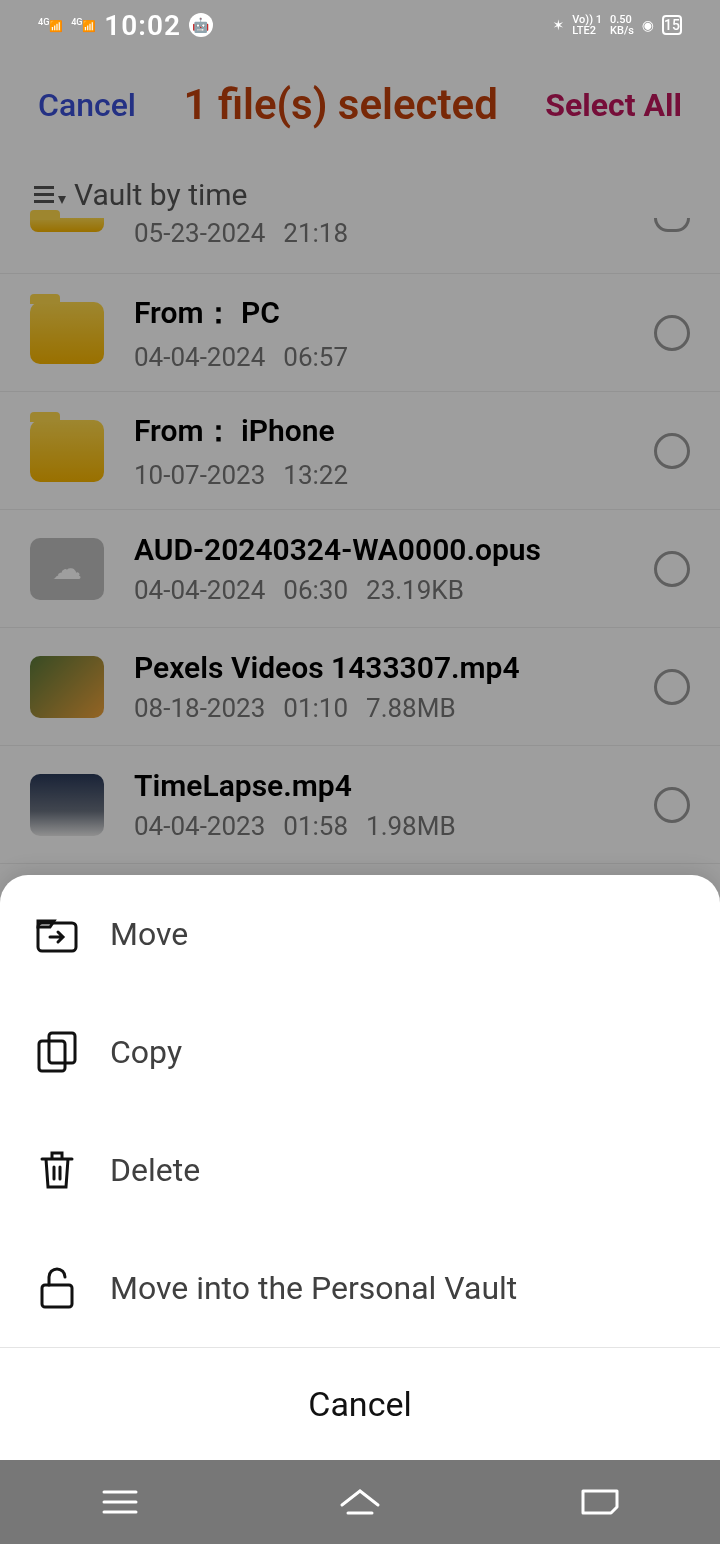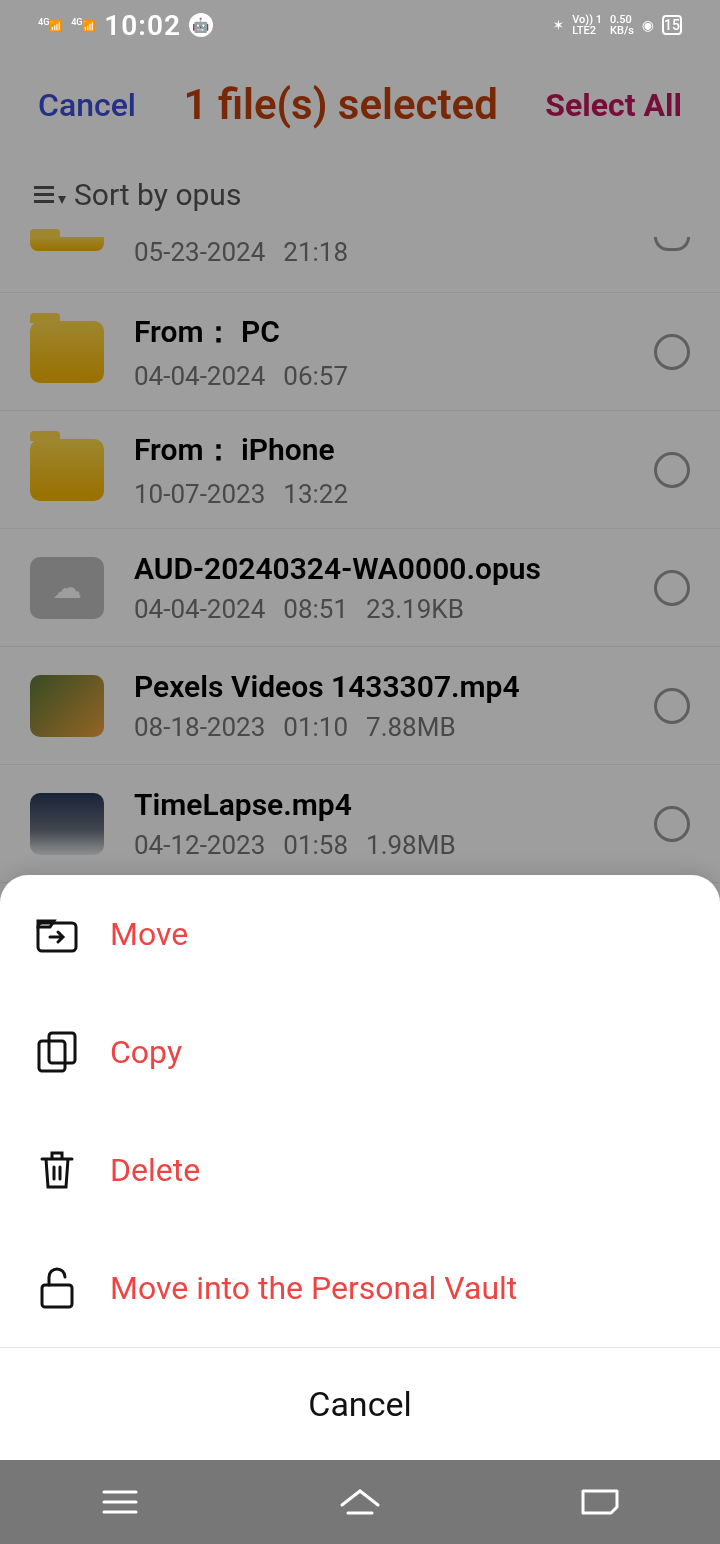--- a/index.html
+++ b/index.html
@@ -22,35 +22,35 @@
     .header-title { color: #c2410c; font-size: 42px; font-weight: 600; }
     .header-selectall { color: #be185d; font-size: 32px; font-weight: 700; }
     
     .sort-row { display:flex; align-items:center; gap:12px; padding: 28px 34px 6px; color:#555; font-size:30px; }
     .sort-icon { width:28px; height:22px; display:inline-block; position:relative; }
     .sort-icon::before { content:""; position:absolute; left:0; top:2px; width:20px; height:3px; background:#555; box-shadow: 0 7px 0 #555, 0 14px 0 #555; }
     .sort-icon::after { content:""; position:absolute; right:-4px; top:0; border-left:4px solid transparent; border-right:4px solid transparent; border-top:8px solid #555; transform: translateY(12px);}
     
     .list { }
     .row { display:flex; align-items:center; padding: 18px 30px 18px 30px; border-bottom:1px solid #eee; gap: 30px; min-height: 118px; }
-    .row.partial-top { padding-top: 0; min-height: 56px; align-items: flex-start; margin-top: 19px; }
+    .row.partial-top { padding-top: 0; min-height: 56px; align-items: flex-start; }
     .row.partial-top .thumb { height: 14px; border-radius: 0 0 8px 8px; margin-top:0; }
     .thumb { width: 74px; height: 62px; border-radius: 10px; flex-shrink:0; display:flex; align-items:center; justify-content:center; }
     .thumb.folder { background: linear-gradient(180deg,#ffd94d,#f7b500); position:relative; }
     .thumb.folder::before { content:""; position:absolute; top:-8px; left:0; width:30px; height:10px; border-radius:4px 4px 0 0; background:#ffd94d; }
     .thumb.cloud { background:#bfbfbf; color:#fff; font-size:30px; }
     .thumb.img1 { background:linear-gradient(135deg,#5a7a3b,#efa23b); }
     .thumb.img2 { background:linear-gradient(180deg,#2a3a5a 0%,#6a7280 60%,#e8e8e8 100%); }
     .row-text { flex:1; display:flex; flex-direction:column; gap:8px; }
     .row-name { color:#000; font-size:30px; font-weight:600; }
     .row-meta { color:#777; font-size:26px; display:flex; gap:18px; }
     .checkbox { width:36px; height:36px; border:3px solid #999; border-radius:50%; flex-shrink:0; }
     
     .action-sheet { position: absolute; left:0; right:0; bottom:84px; background:#fff; border-radius: 28px 28px 0 0; z-index: 10; box-shadow: 0 -4px 20px rgba(0,0,0,0.12); }
-    .action-item { display:flex; align-items:center; gap:32px; padding: 38px 36px; font-size:32px; color:#ef4444; }
+    .action-item { display:flex; align-items:center; gap:32px; padding: 38px 36px; font-size:32px; color:#404040; }
     .action-icon { width:42px; height:42px; display:flex; align-items:center; justify-content:center; flex-shrink:0; }
     .action-cancel { text-align:center; padding: 36px 0; font-size:34px; color:#111; border-top:1px solid #e4e4e4; }
     
     .nav-bar { position:absolute; left:0; right:0; bottom:0; height:84px; background:#777; z-index:11; display:flex; justify-content:space-around; align-items:center; }
     .nav-btn { color:#fff; width:60px; height:40px; display:flex; align-items:center; justify-content:center; }
     
     svg { display:block; }
   </style>
 </head>
 <body>
@@ -75,21 +75,21 @@
   </div>
 
   <div class="header">
     <span class="header-cancel">Cancel</span>
     <span class="header-title">1 file(s) selected</span>
     <span class="header-selectall">Select All</span>
   </div>
 
   <div class="sort-row">
     <span class="sort-icon"></span>
-    <span>Sort by opus</span>
+    <span>Vault by time</span>
   </div>
 
   <div class="list">
     <div class="row partial-top">
       <div class="thumb folder"></div>
       <div class="row-text">
         <div class="row-meta">
           <span>05-23-2024</span>
           <span>21:18</span>
         </div>
@@ -120,21 +120,21 @@
       </div>
       <div class="checkbox"></div>
     </div>
 
     <div class="row">
       <div class="thumb cloud">☁</div>
       <div class="row-text">
         <div class="row-name">AUD-20240324-WA0000.opus</div>
         <div class="row-meta">
           <span>04-04-2024</span>
-          <span>08:51</span>
+          <span>06:30</span>
           <span>23.19KB</span>
         </div>
       </div>
       <div class="checkbox"></div>
     </div>
 
     <div class="row">
       <div class="thumb img1"></div>
       <div class="row-text">
         <div class="row-name">Pexels Videos 1433307.mp4</div>
@@ -145,21 +145,21 @@
         </div>
       </div>
       <div class="checkbox"></div>
     </div>
 
     <div class="row">
       <div class="thumb img2"></div>
       <div class="row-text">
         <div class="row-name">TimeLapse.mp4</div>
         <div class="row-meta">
-          <span>04-12-2023</span>
+          <span>04-04-2023</span>
           <span>01:58</span>
           <span>1.98MB</span>
         </div>
       </div>
       <div class="checkbox"></div>
     </div>
   </div>
 </div>
 
 <div class="dim-overlay"></div>

